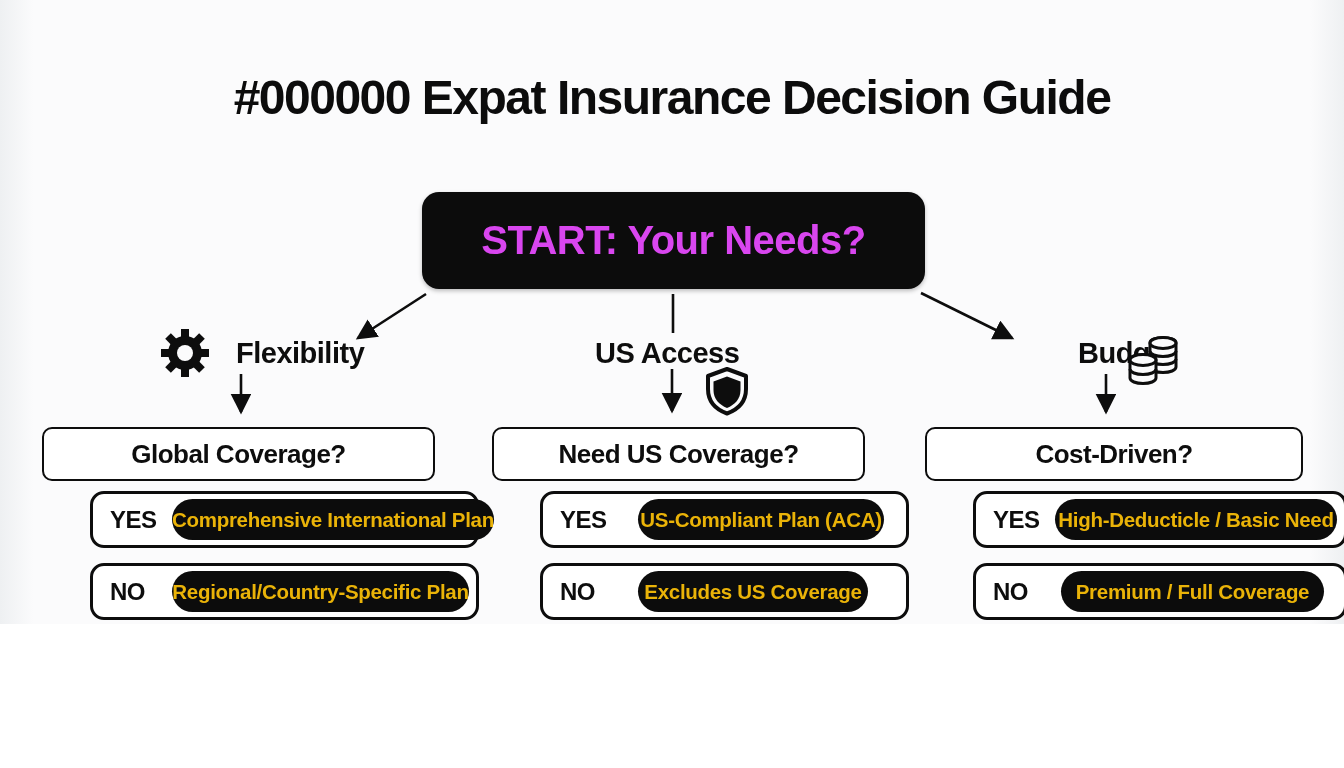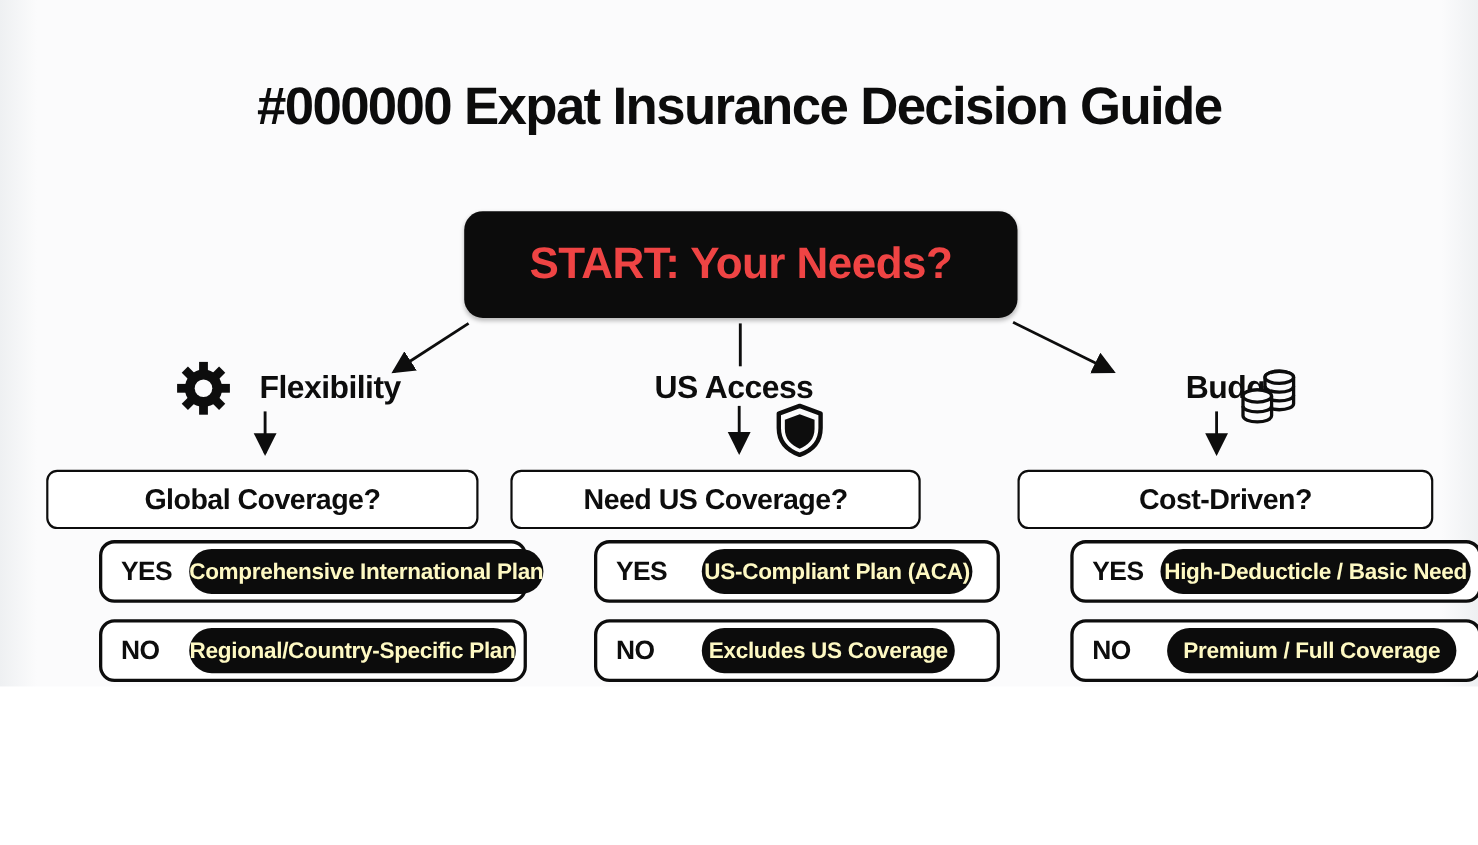--- a/index.html
+++ b/index.html
@@ -19,21 +19,21 @@
     font-size:48px;font-weight:bold;letter-spacing:-1.5px;
     color:#0c0c0c;
   }
   .start-box{
     position:absolute;left:422px;top:192px;width:503px;height:97px;
     background:#0c0c0c;border-radius:17px;
     display:flex;align-items:center;justify-content:center;
     box-shadow:0 2px 4px rgba(0,0,0,0.25);
   }
   .start-box span{
-    color:#ef4444;font-size:40px;font-weight:bold;letter-spacing:-0.5px;
+    color:#d946ef;font-size:40px;font-weight:bold;letter-spacing:-0.5px;
   }
   .connectors{position:absolute;left:0;top:0;width:1344px;height:768px;pointer-events:none;}
   .branch-label{
     position:absolute;display:flex;align-items:center;gap:24px;
     font-size:29px;font-weight:bold;letter-spacing:-0.5px;
   }
   .branch-label .txt{white-space:nowrap;}
   .q-box{
     position:absolute;height:50px;background:#ffffff;
     border:2.5px solid #0d0d0d;border-radius:10px;
@@ -48,21 +48,21 @@
   }
   .answer-label{
     width:52px;margin-left:17px;
     font-size:24px;font-weight:bold;flex:0 0 auto;
     letter-spacing:-0.5px;
   }
   .pill{
     flex:1 1 auto;height:41px;margin:0 7px 0 10px;
     background:#0c0c0c;border-radius:22px;
     display:flex;align-items:center;justify-content:center;
-    color:#fef9c3;font-size:20.5px;font-weight:bold;letter-spacing:-0.3px;
+    color:#eab308;font-size:20.5px;font-weight:bold;letter-spacing:-0.3px;
     white-space:nowrap;
   }
   .icon-abs{position:absolute;}
 </style>
 </head>
 <body>
 
 <div class="frame">
 
   <div class="title">#000000 Expat Insurance Decision Guide</div>
@@ -134,21 +134,21 @@
   </div>
   <div class="answer-box" style="left:42px;top:491px;width:389px;">
     <span class="answer-label">YES</span>
     <span class="pill">Comprehensive International Plan</span>
   </div>
   <div class="answer-box" style="left:42px;top:563px;width:389px;">
     <span class="answer-label">NO</span>
     <span class="pill">Regional/Country-Specific Plan</span>
   </div>
 
-  <div class="q-box" style="left:464px;top:427px;width:369px;">
+  <div class="q-box" style="left:492px;top:427px;width:369px;">
     <span>Need US Coverage?</span>
   </div>
   <div class="answer-box" style="left:492px;top:491px;width:369px;">
     <span class="answer-label">YES</span>
     <span class="pill" style="margin:0 22px 0 26px;">US-Compliant Plan (ACA)</span>
   </div>
   <div class="answer-box" style="left:492px;top:563px;width:369px;">
     <span class="answer-label">NO</span>
     <span class="pill" style="margin:0 38px 0 26px;">Excludes US Coverage</span>
   </div>

